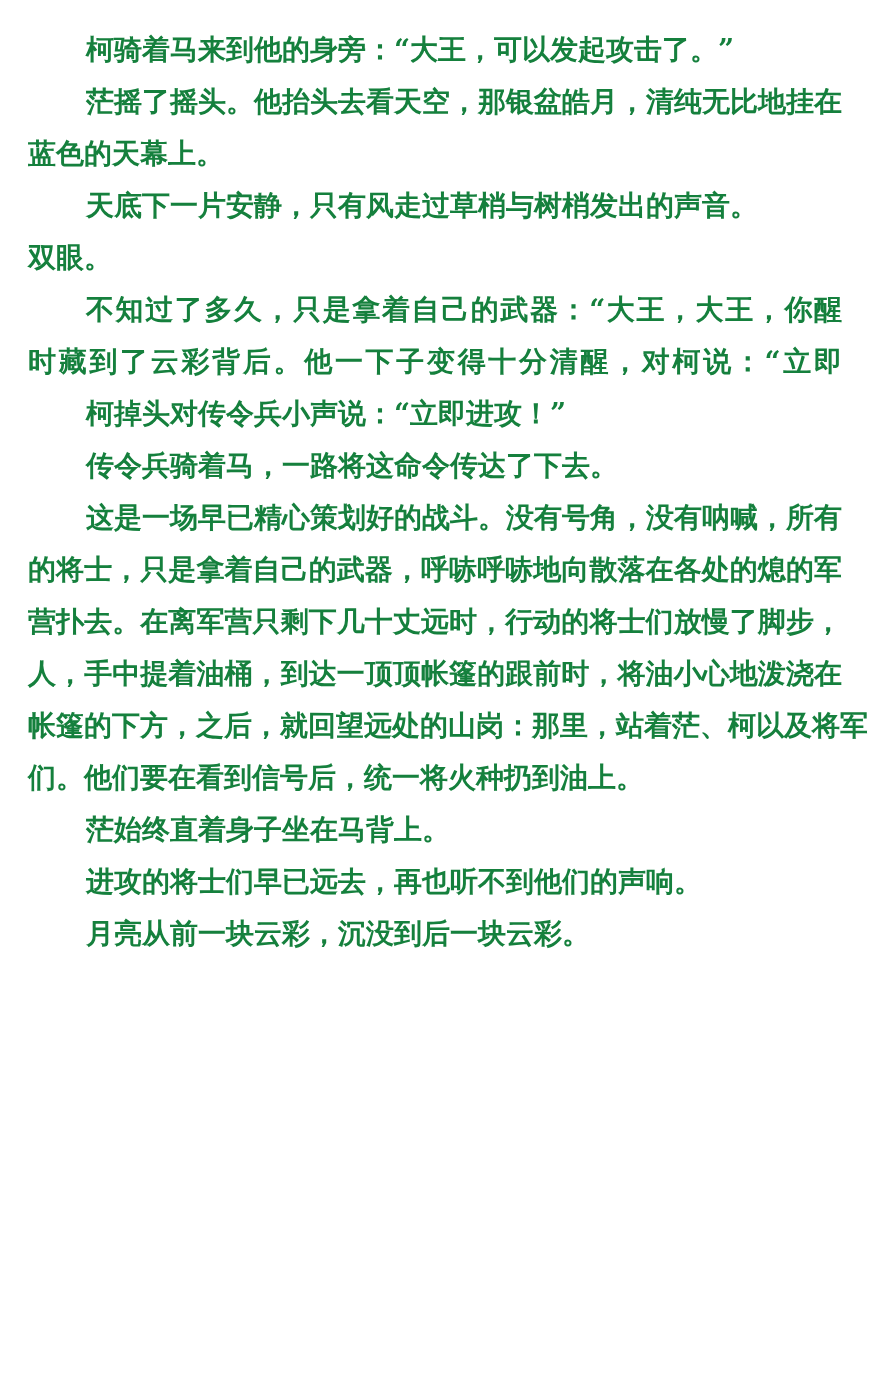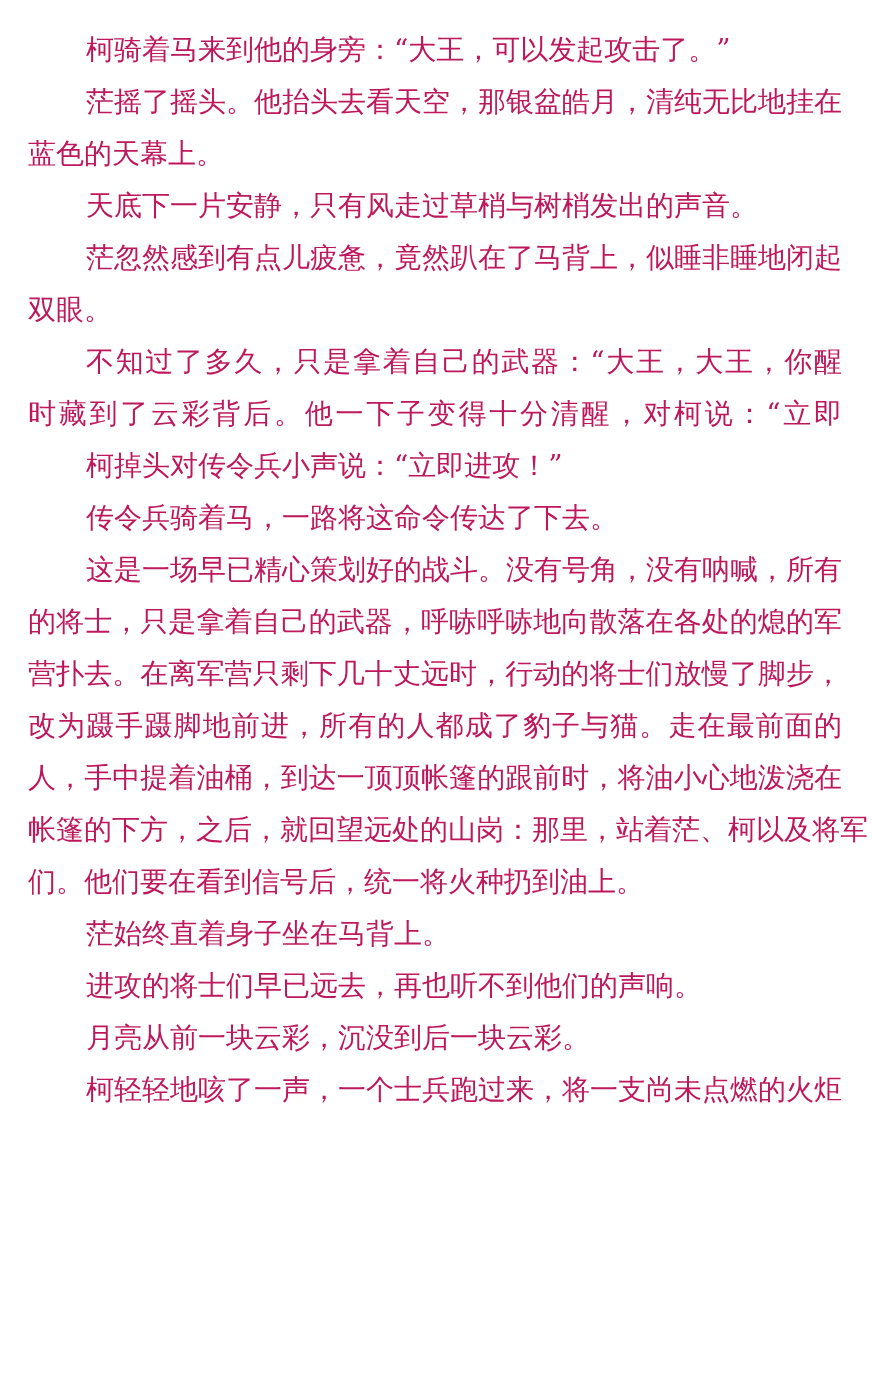--- a/index.html
+++ b/index.html
@@ -1,22 +1,22 @@
 <!DOCTYPE html>
 <html><head>
 <meta charset="utf-8">
 <style>
   html, body { margin:0; padding:0; background:#ffffff; }
   body { width:872px; height:1391px; position:relative; overflow:hidden; }
   .page { position:absolute; left:28px; top:24px; width:814px; }
   .line {
     font-family: "DejaVu Serif", "Liberation Serif", serif;
     font-size:28px; line-height:52px; height:52px;
-    color:#be185d; white-space:nowrap; text-align:justify;
-    text-align-last:justify; letter-spacing:0px;
+    color:#15803d; white-space:nowrap; text-align:justify;
+    text-align-last:justify; letter-spacing:0px;font-weight:bold;
   }
   .line.last { text-align-last:left; }
   .line.indent { padding-left:58px; }
   .footer {
     position:absolute; top:1411px; left:600px; height:36px;
     display:flex; align-items:flex-start;
     font-family: "DejaVu Sans", "Liberation Sans", sans-serif;
     color:#333; font-size:20px;
   }
   .footer .chapter { margin-right:22px; }
@@ -24,37 +24,34 @@
   .footer .pagenum { font-family:Liberation Serif, serif; font-style:italic; font-size:26px; }
 </style>
 </head>
 <body>
 
 <div class="page" id="page-body">
     <div class="line indent last">柯骑着马来到他的身旁：“大王，可以发起攻击了。”</div>
     <div class="line indent">茫摇了摇头。他抬头去看天空，那银盆皓月，清纯无比地挂在</div>
     <div class="line last">蓝色的天幕上。</div>
     <div class="line indent last">天底下一片安静，只有风走过草梢与树梢发出的声音。</div>
-    <div class="line indent">茫忽然感到有点儿疲惫，竟然趴在了马背上，似睡非睡地闭起</div>
     <div class="line last">双眼。</div>
     <div class="line indent">不知过了多久，只是拿着自己的武器：“大王，大王，你醒</div>
     <div class="line">时藏到了云彩背后。他一下子变得十分清醒，对柯说：“立即</div>
     <div class="line indent last">柯掉头对传令兵小声说：“立即进攻！”</div>
     <div class="line indent last">传令兵骑着马，一路将这命令传达了下去。</div>
     <div class="line indent">这是一场早已精心策划好的战斗。没有号角，没有呐喊，所有</div>
     <div class="line">的将士，只是拿着自己的武器，呼哧呼哧地向散落在各处的熄的军</div>
     <div class="line">营扑去。在离军营只剩下几十丈远时，行动的将士们放慢了脚步，</div>
-    <div class="line">改为蹑手蹑脚地前进，所有的人都成了豹子与猫。走在最前面的</div>
     <div class="line">人，手中提着油桶，到达一顶顶帐篷的跟前时，将油小心地泼浇在</div>
     <div class="line">帐篷的下方，之后，就回望远处的山岗：那里，站着茫、柯以及将军</div>
     <div class="line last">们。他们要在看到信号后，统一将火种扔到油上。</div>
     <div class="line indent last">茫始终直着身子坐在马背上。</div>
     <div class="line indent last">进攻的将士们早已远去，再也听不到他们的声响。</div>
     <div class="line indent last">月亮从前一块云彩，沉没到后一块云彩。</div>
-    <div class="line indent last">柯轻轻地咳了一声，一个士兵跑过来，将一支尚未点燃的火炬</div>
   </div>
 
 <div class="footer">
   <span class="chapter">第四章</span>
   <span class="chapter-title">食金兽</span>
   <span class="bar"></span>
   <span class="pagenum">93</span>
 </div>
 
 </body></html>

